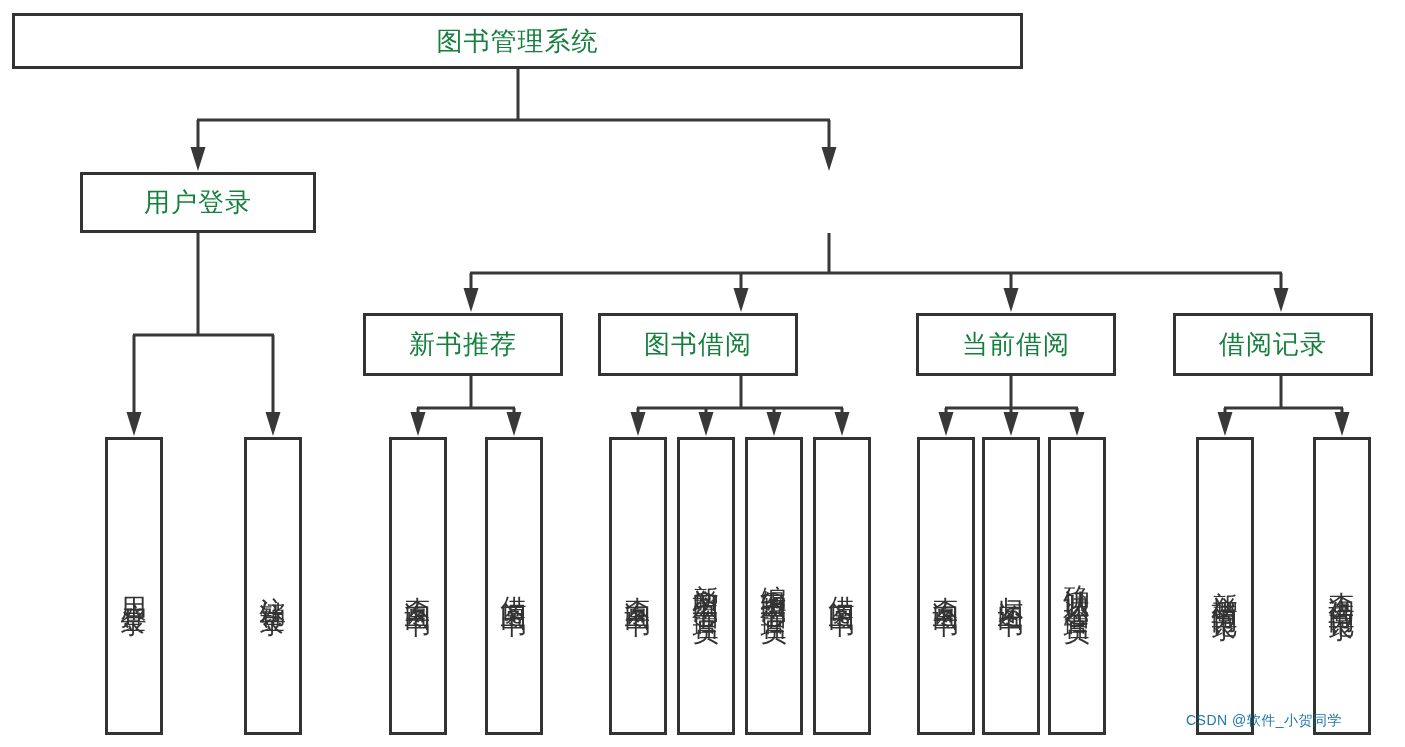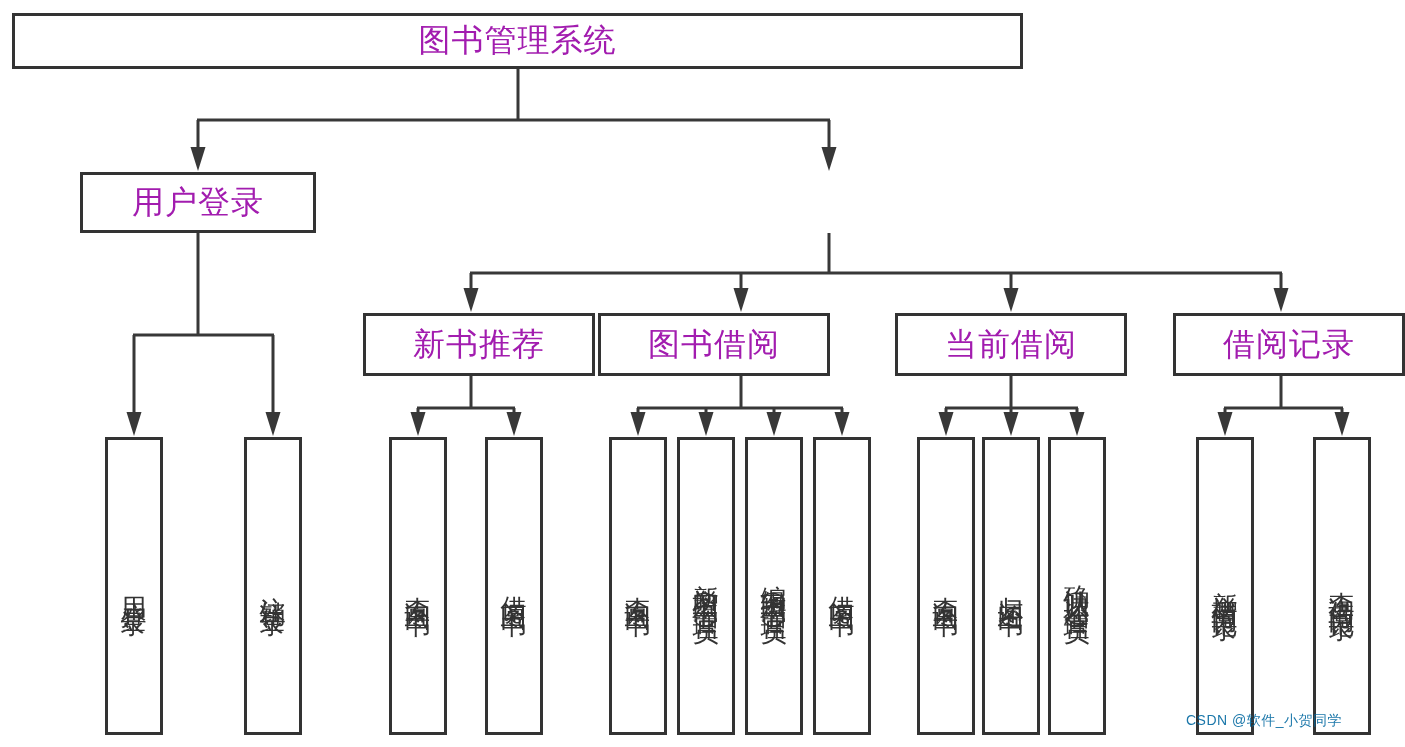--- a/index.html
+++ b/index.html
@@ -34,29 +34,29 @@
     position: absolute;
     background: #ffffff;
     border: 3px solid #333333;
     display: flex;
     align-items: center;
     justify-content: center;
     color: #333333;
   }
 
   .hlabel {
-    font-size: 32px;
+    font-size: 26px;
     letter-spacing: 1px;
-    color: #a21caf;
+    color: #15803d;
     white-space: nowrap;
   }
 
   .root-box   { left: 12px;  top: 13px;  width: 1011px; height: 56px; }
   .branch-l2  { top: 172px;  height: 61px; width: 236px; }
-  .branch-l3  { top: 313px;  height: 63px; width: 232px; }
+  .branch-l3  { top: 313px;  height: 63px; width: 200px; }
 
   .leaf {
     top: 437px;
     width: 58px;
     height: 298px;
   }
   .vtext {
     writing-mode: vertical-rl;
     text-orientation: mixed;
     font-size: 26px;
@@ -139,21 +139,21 @@
   <div class="node branch-l2" style="left:80px">
     <span class="hlabel">用户登录</span>
   </div>
 
   <div class="node branch-l3" style="left:363px">
     <span class="hlabel">新书推荐</span>
   </div>
   <div class="node branch-l3" style="left:598px">
     <span class="hlabel">图书借阅</span>
   </div>
-  <div class="node branch-l3" style="left:895px">
+  <div class="node branch-l3" style="left:916px">
     <span class="hlabel">当前借阅</span>
   </div>
   <div class="node branch-l3" style="left:1173px">
     <span class="hlabel">借阅记录</span>
   </div>
 
   <div class="node leaf" style="left:105px">
     <span class="vtext">用户登录</span>
   </div>
   <div class="node leaf" style="left:244px">

